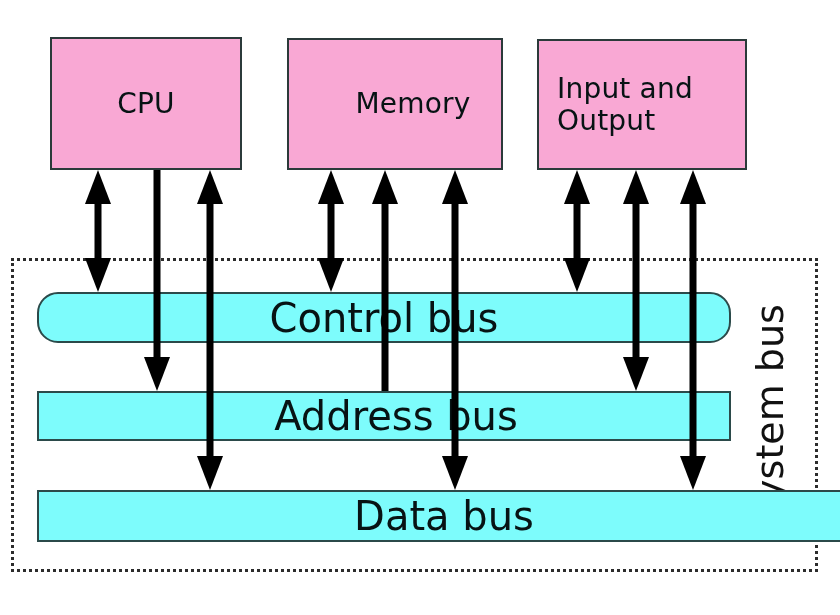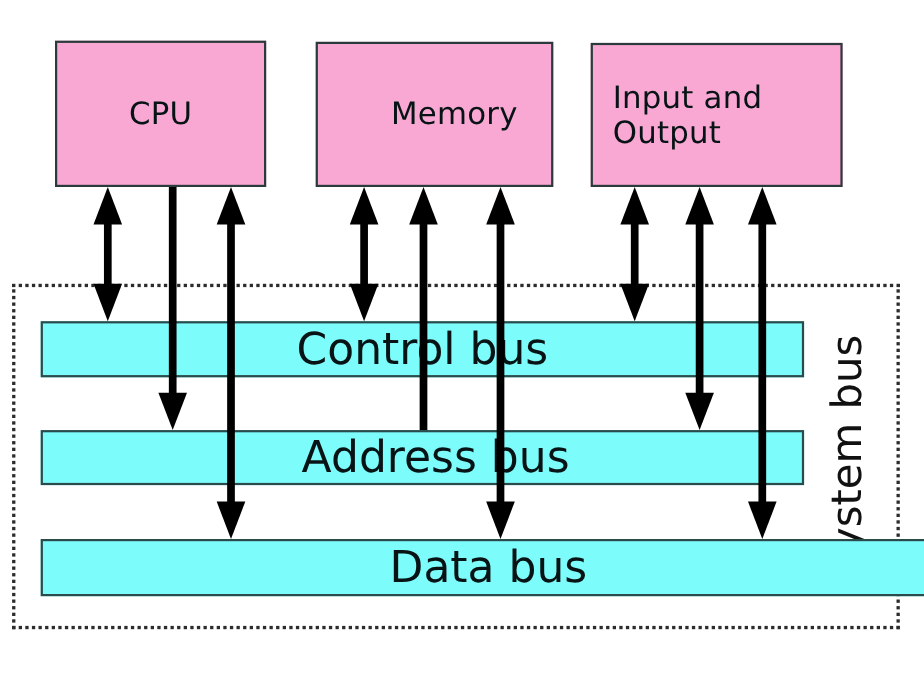--- a/index.html
+++ b/index.html
@@ -101,28 +101,28 @@
 
   <div id="system-bus-enclosure"></div>
 
   <div id="components-layer">
       <div class="component-box center-label" style="left: 50px; top: 37px; width: 192px; height: 133px;">
         <span style="white-space: pre-line;">CPU</span>
       </div>
       <div class="component-box center-label" style="left: 287px; top: 38px; width: 216px; height: 132px;">
         <span style="white-space: pre-line; margin-left: 36px;">Memory</span>
       </div>
-      <div class="component-box left-label" style="left: 537px; top: 39px; width: 229px; height: 131px;">
+      <div class="component-box left-label" style="left: 537px; top: 39px; width: 210px; height: 131px;">
         <span style="white-space: pre-line;">Input and
 Output</span>
       </div>
     </div>
 
   <div id="buses-layer">
-      <div class="bus-bar" style="left: 37px; top: 292px; width: 694px; height: 51px;">
+      <div class="bus-bar" style="left: 37px; top: 292px; width: 694px; height: 51px; border-radius: 21px;">
         <span>Control bus</span>
       </div>
       <div class="bus-bar" style="left: 37px; top: 391px; width: 694px; height: 50px; padding-left: 24px;">
         <span>Address bus</span>
       </div>
       <div class="bus-bar" style="left: 37px; top: 490px; width: 814px; height: 52px;">
         <span>Data bus</span>
       </div>
     </div>
 

